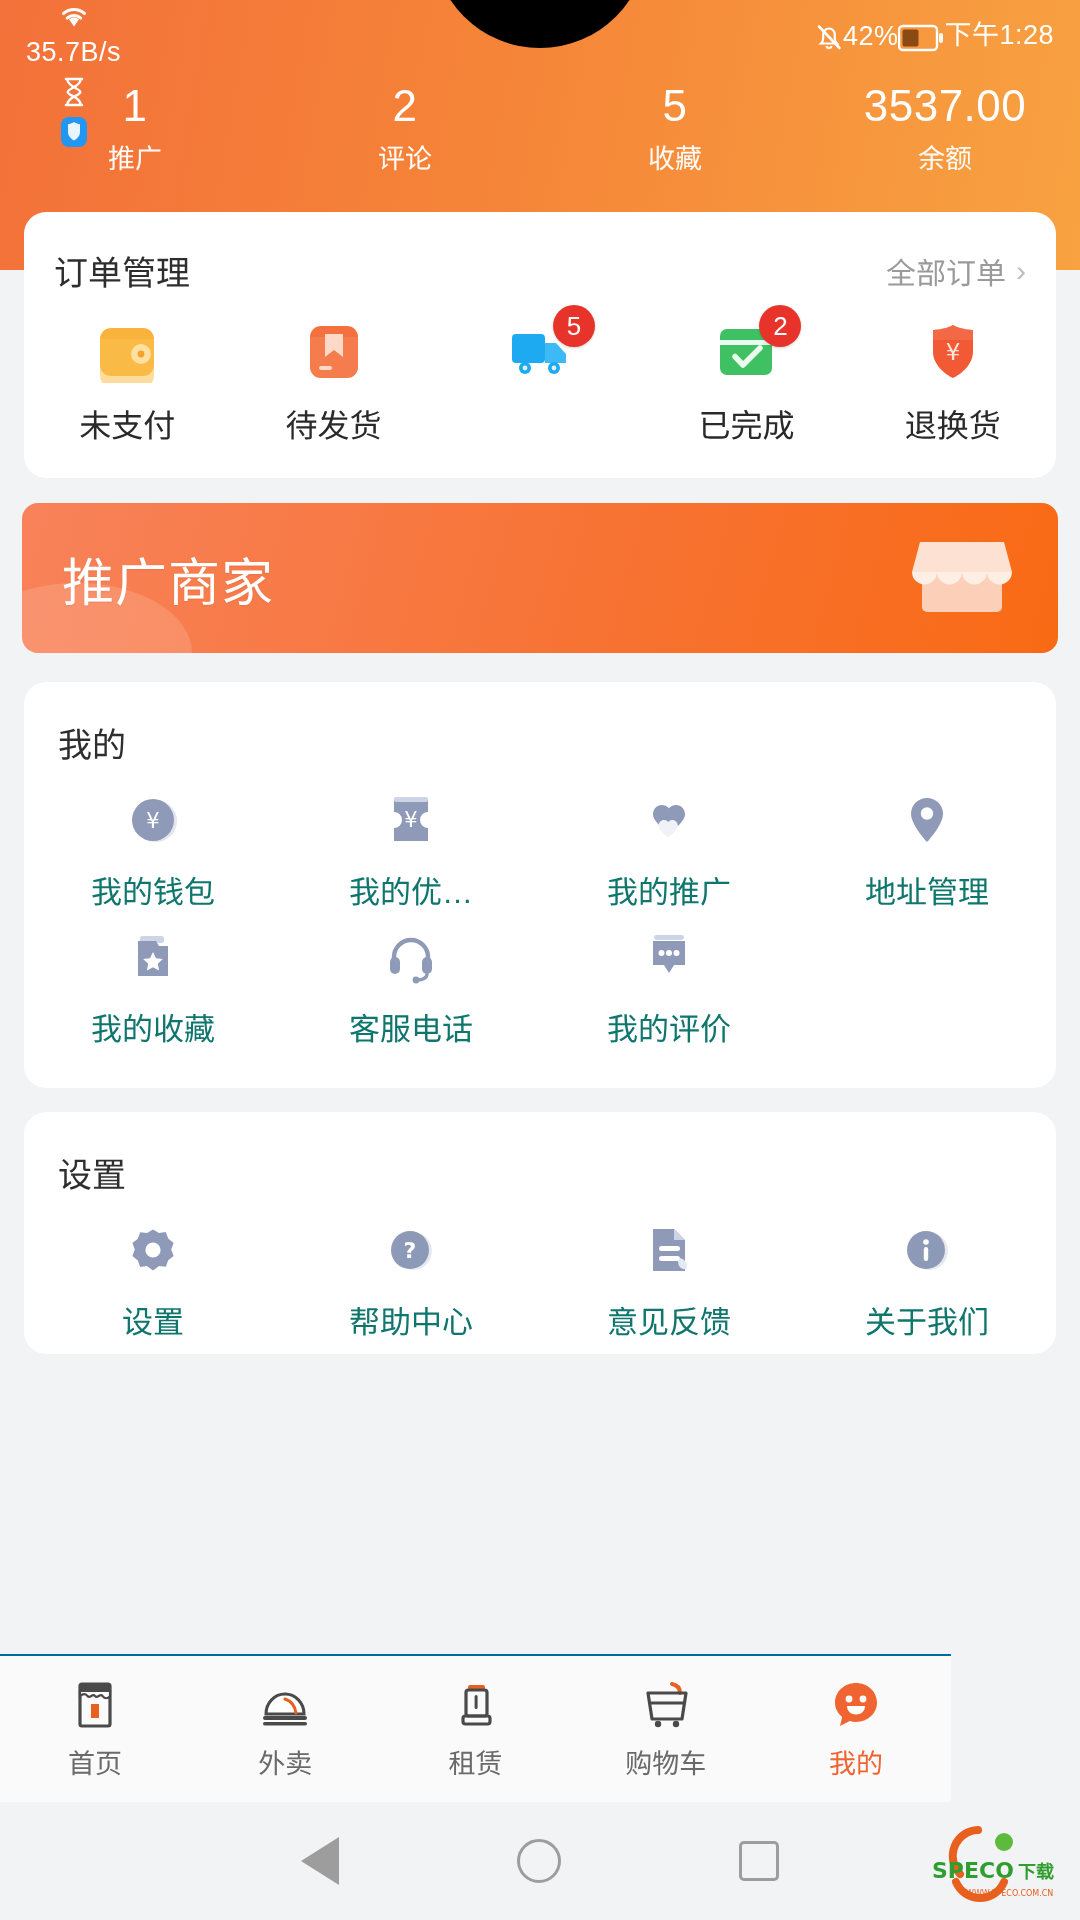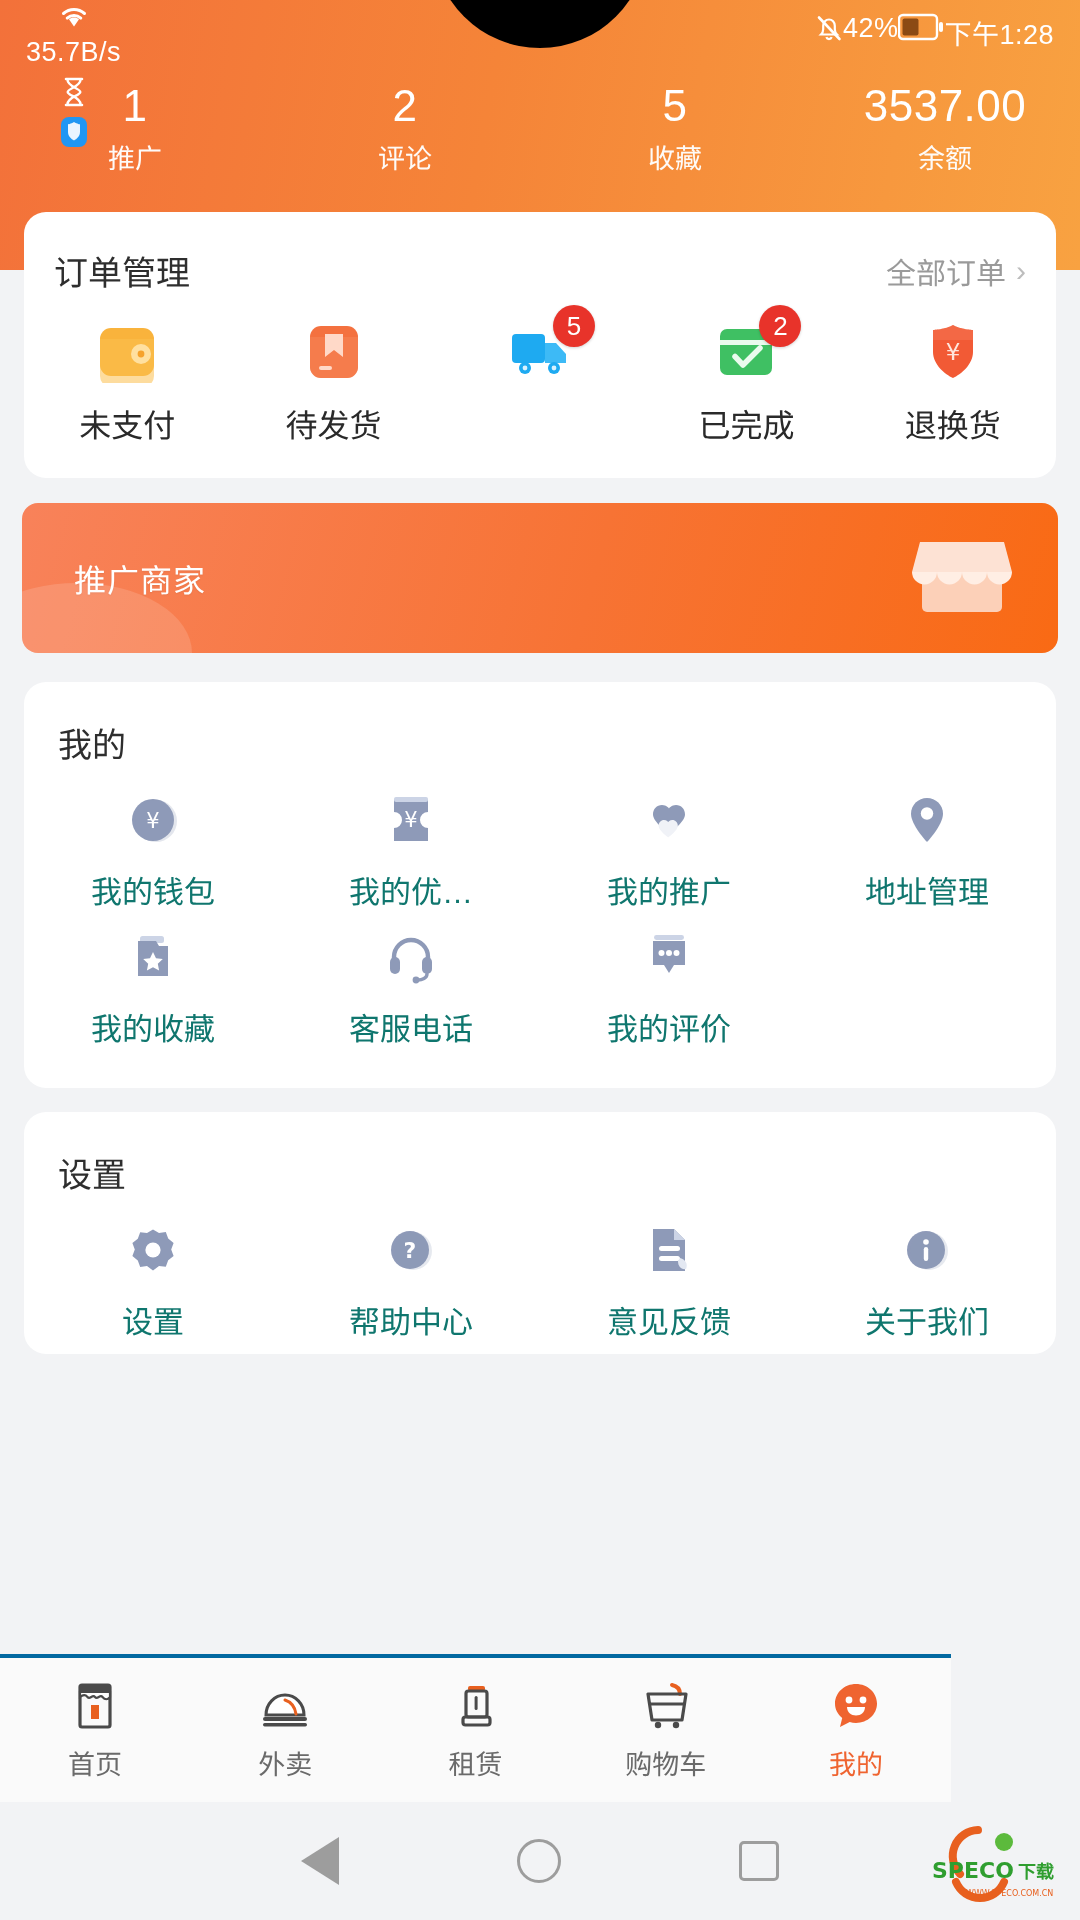--- a/index.html
+++ b/index.html
@@ -14,21 +14,21 @@
   
   #header {
     position:absolute; top:0; left:0; width:1080px; height:270px;
     background:linear-gradient(100deg,#f3713a 0%,#f58438 45%,#f8a241 100%);
   }
   #statusbar {
     height:64px; display:flex; align-items:center;
     padding:0 26px; color:#fff; font-size:27px; letter-spacing:0.5px;
   }
   .sb-left { display:flex; align-items:center; gap:9px;flex-direction:column; }
-  .sb-right { display:flex; align-items:flex-start; gap:0; margin-left:auto; }
+  .sb-right { display:flex; align-items:flex-end; gap:0; margin-left:auto; }
   .sb-text { font-size:27px; color:#ffffff; white-space:nowrap; }
   .sb-nosim { font-size:26px; }
   .camera-cut {
     position:absolute; left:50%; transform:translateX(-50%);
     top:-62px; width:215px; height:110px; background:#000;
     border-radius:0 0 110px 110px;
   }
 
   .ico { display:inline-block; line-height:0; }
   .ico svg { display:block; }
@@ -74,21 +74,21 @@
 
   
   #banners { position:absolute; top:503px; left:22px; width:1036px; height:150px; display:flex; gap:30px; }
   .banner {
     flex:1; border-radius:16px; position:relative; overflow:hidden;
     display:flex; align-items:center;
   }
   .banner-orange { background:linear-gradient(105deg,#f8825a 0%,#f77334 55%,#f96a14 100%); }
   .banner-blue   { background:linear-gradient(105deg,#73c7f7 0%,#4fb3f5 55%,#3aa7f4 100%); }
   .banner-txt {
-    color:#fff; font-size:32px; margin-left:52px; letter-spacing:1px;
+    color:#fff; font-size:52px; margin-left:40px; letter-spacing:1px;
     text-shadow:0 1px 2px rgba(0,0,0,.07);
     text-align:center;
   }
   .banner-ico { position:absolute; right:42px; top:50%; transform:translateY(-50%); }
   .banner::after{
     content:""; position:absolute; left:-60px; bottom:-70px;
     width:230px; height:140px; border-radius:50%;
     background:rgba(255,255,255,.14);
   }
 
@@ -97,21 +97,21 @@
   #set-card  { top:1112px; height:242px; }
   .sec-head { padding:36px 0 0 34px; }
   .grid4 { display:flex; flex-wrap:wrap; padding:22px 0 0 0; }
   .cell { width:25%; text-align:center; margin-bottom:14px; }
   .cell-ic { height:62px; display:flex; align-items:center; justify-content:center; }
   .cell-lbl { font-size:31px; color:#0f766e; margin-top:16px; }
 
   
   #tabbar {
     position:absolute; left:0; bottom:118px; width:951px; height:148px;
-    background:#fafafa; border-top:4px solid #0369a1; display:flex;font-family:Liberation Mono, monospace;
+    background:#fafafa; border-top:2px solid #0369a1; display:flex;font-family:Liberation Mono, monospace;
   }
   .tab { flex:1; display:flex; flex-direction:column; align-items:center; justify-content:center; gap:10px; }
   .tab-lbl { font-size:27px; color:#6a6a6a; }
   .tab-active .tab-lbl { color:#ef6430; }
 
   
   #navbar {
     position:absolute; left:0; bottom:0; width:1080px; height:118px;
     background:#f2f3f5; display:flex; align-items:center; justify-content:center; gap:178px;
   }

